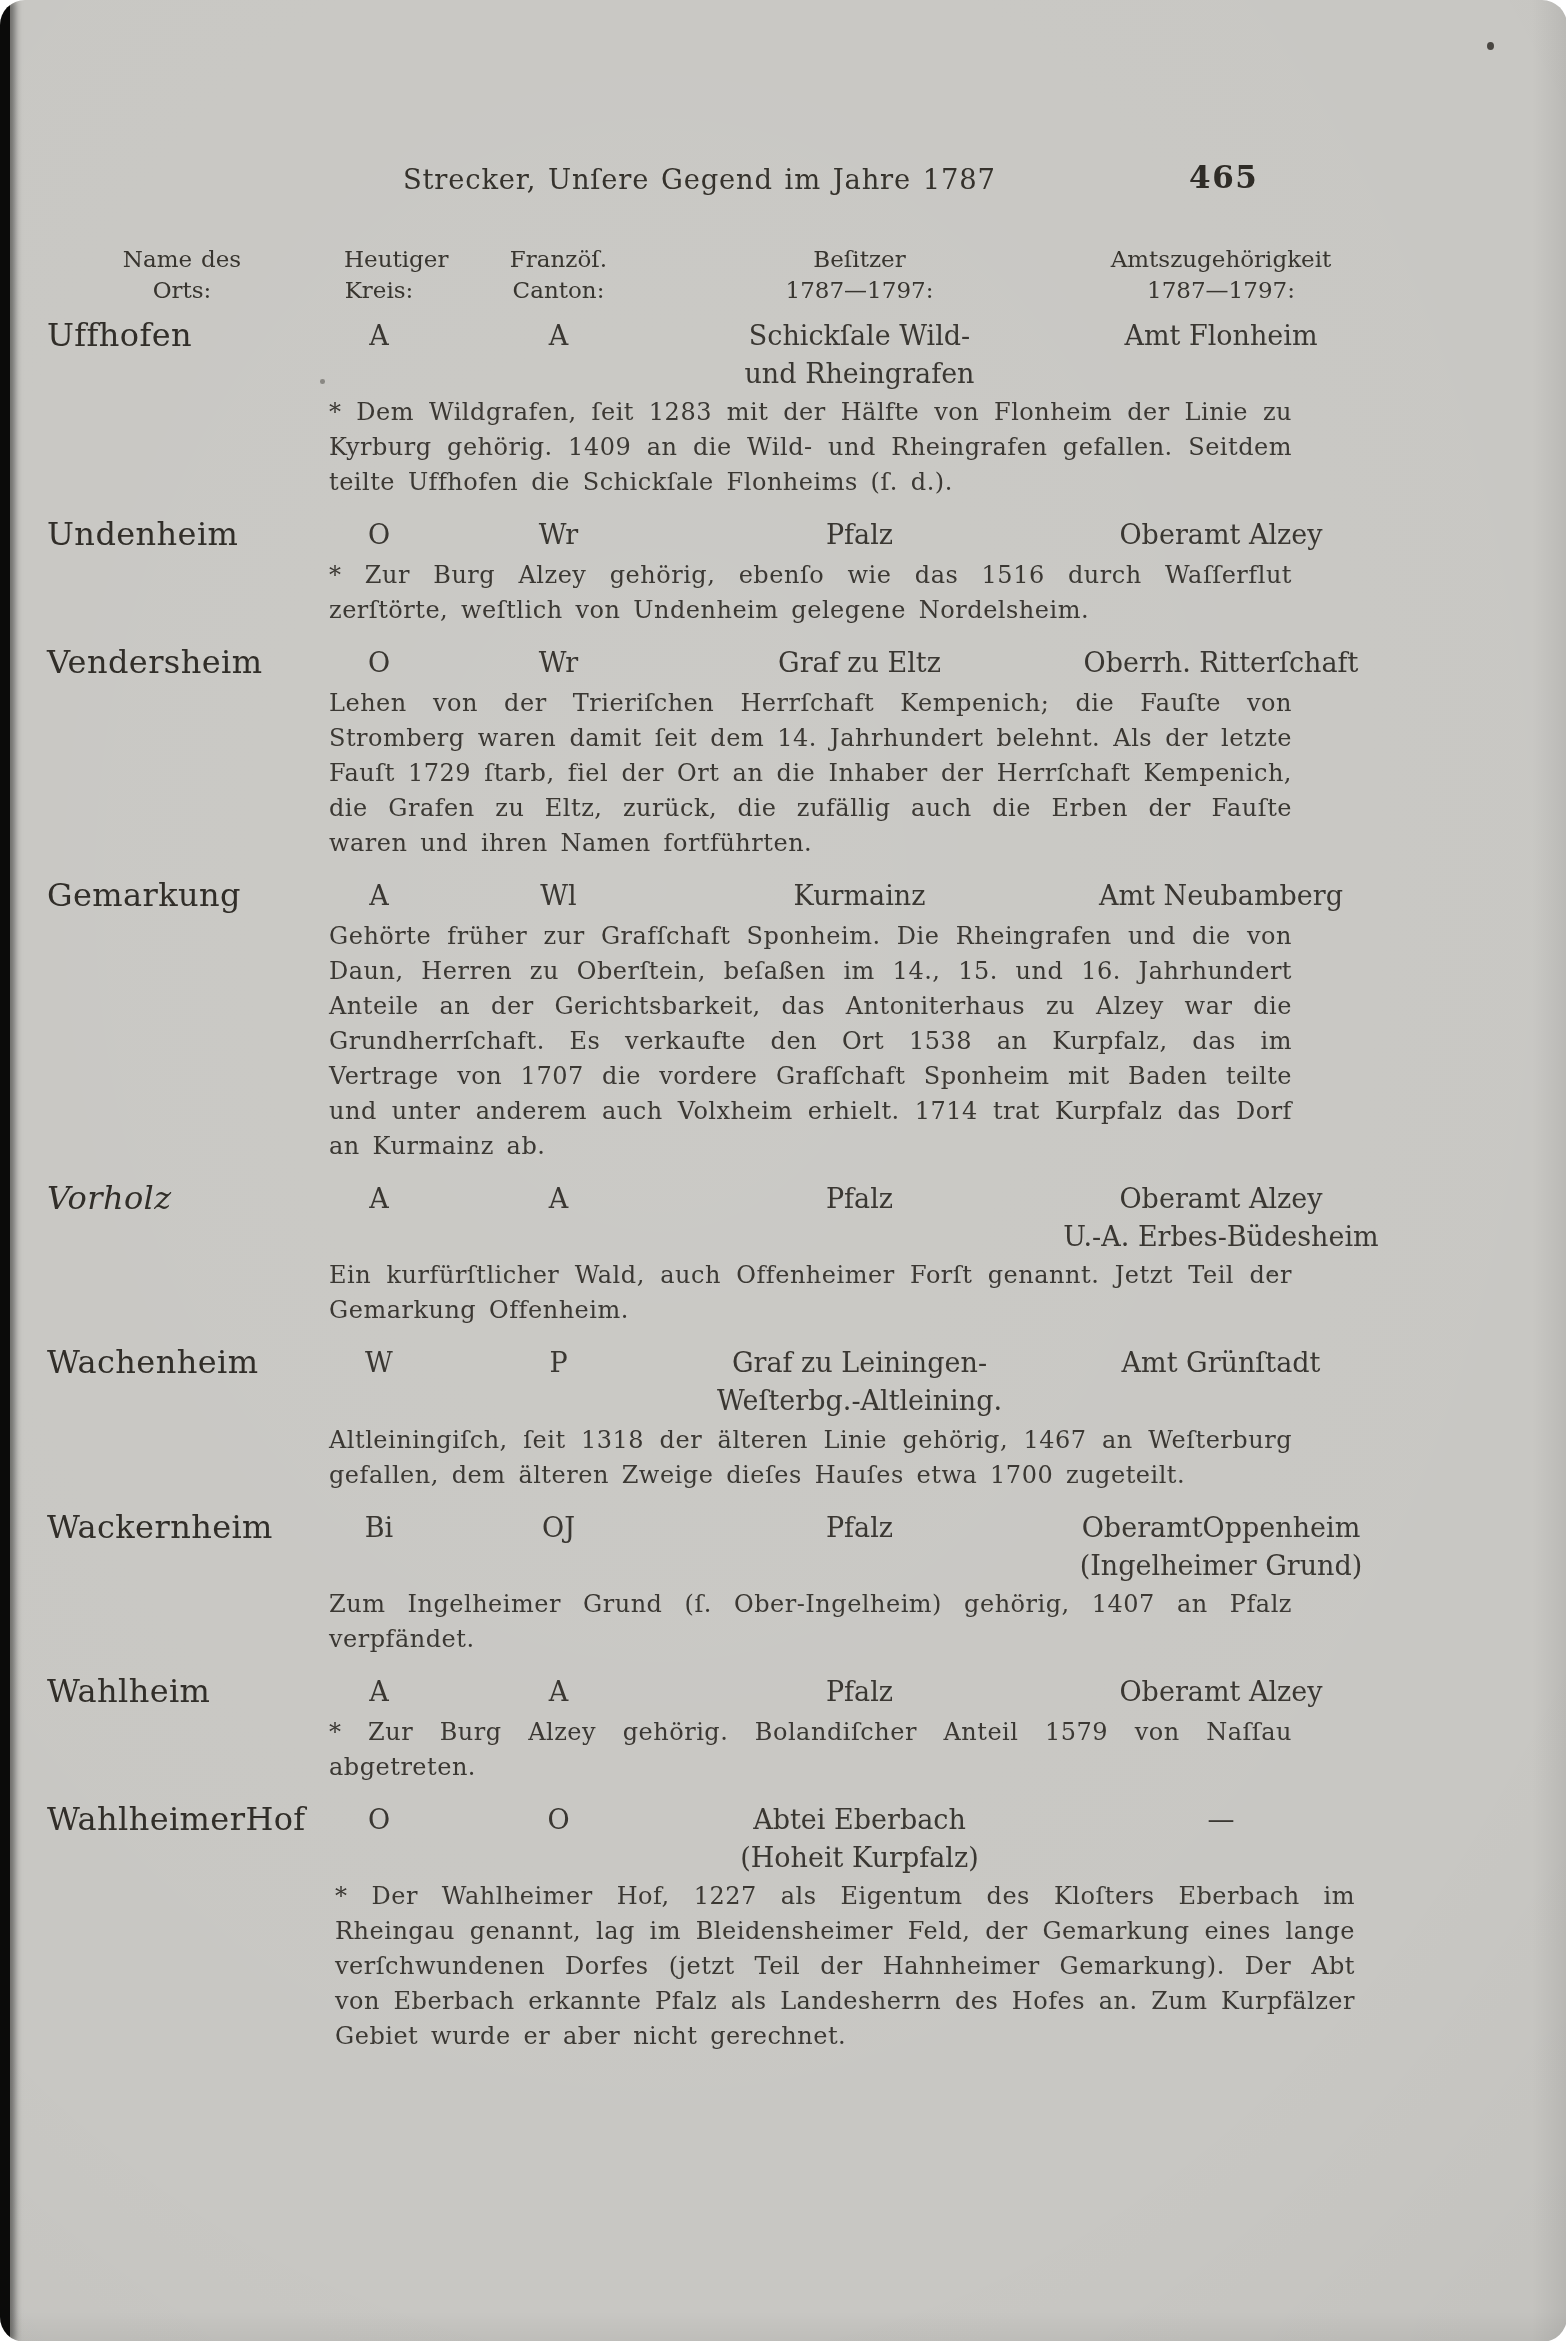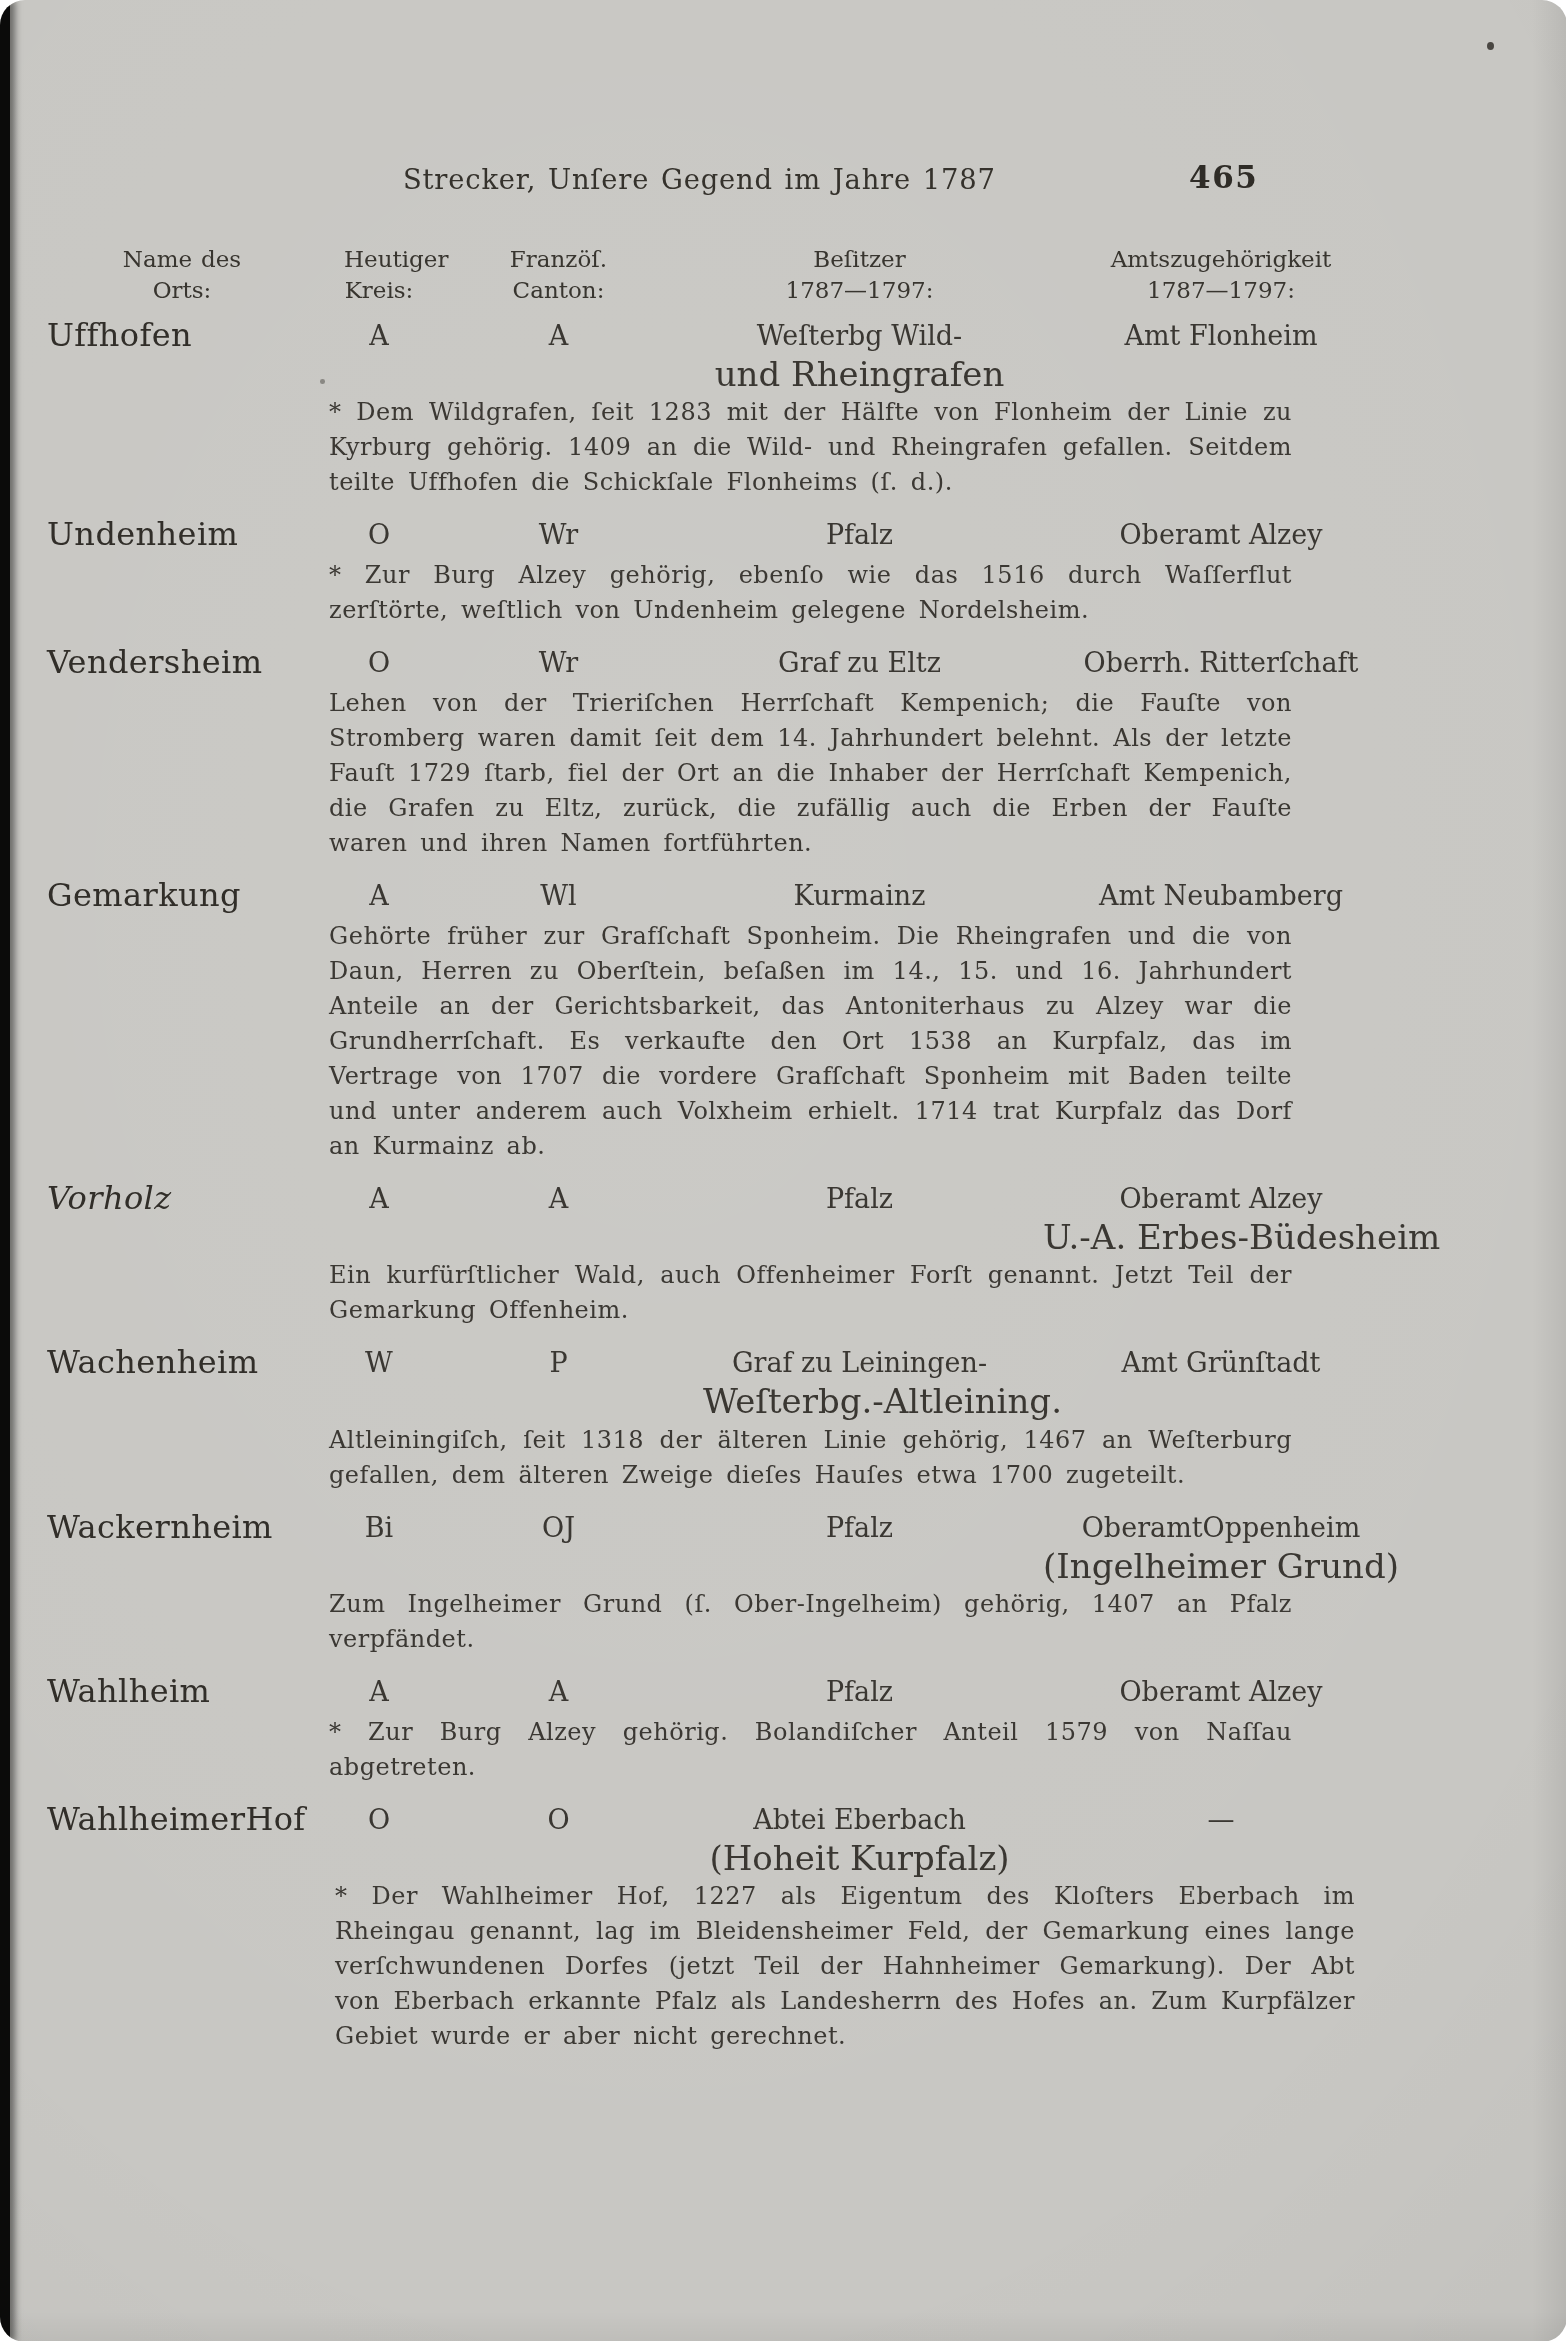--- a/index.html
+++ b/index.html
@@ -52,21 +52,21 @@
     color: #38352f; word-spacing: 1.6px;
   }
   .col-headers .line { display: block; white-space: nowrap; }
 
   .entries { position: absolute; left: 47px; top: 315px; width: 1245px; }
   .entry { margin-top: 14px; }
   .entry:first-child { margin-top: 0; }
 
   .entry .row { align-items: start; }
   .cell { text-align: center; font-size: 27px; line-height: 41px; white-space: nowrap; }
-  .cell .l2 { display: block; font-size: 34px; line-height: 36px; }
+  .cell .l2 { display: block; font-size: 27px; line-height: 36px; }
   .cell .l2:empty { display: none; }
   .place-name {
     text-align: left; font-size: 32px; line-height: 41px;
     letter-spacing: 0.4px; color: #312e29; white-space: nowrap;
   }
   .place-name.italic { font-style: italic; }
 
   .note {
     margin: 3.1px 0 0 282px; width: 963px;
     font-size: 24px; line-height: 35px;
@@ -113,21 +113,21 @@
     </div>
   </div>
 
   <div class="entries">
   <section class="entry">
     <div class="row grid5">
       <div class="place-name name">Uffhofen</div>
       <div class="cell kreis">A</div>
       <div class="cell canton">A</div>
       <div class="cell">
-        <span class="l1 bes1">Weſterbg Wild-</span>
+        <span class="l1 bes1">Schickſale Wild-</span>
         <span class="l2 bes2">und Rheingrafen</span>
       </div>
       <div class="cell">
         <span class="l1 amt1">Amt Flonheim</span>
         
       </div>
     </div>
     <p class="note">* Dem Wildgrafen, ſeit 1283 mit der Hälfte von Flonheim der Linie zu Kyrburg gehörig. 1409 an die Wild- und Rheingrafen gefallen. Seitdem teilte Uffhofen die Schickſale Flonheims (ſ. d.).</p>
   </section>
 

